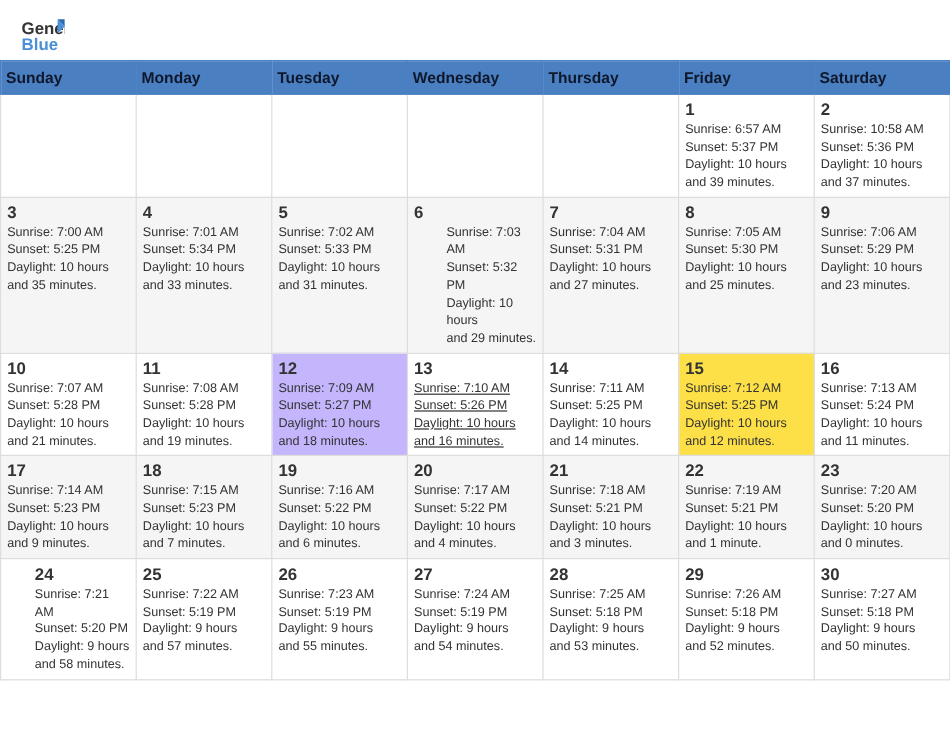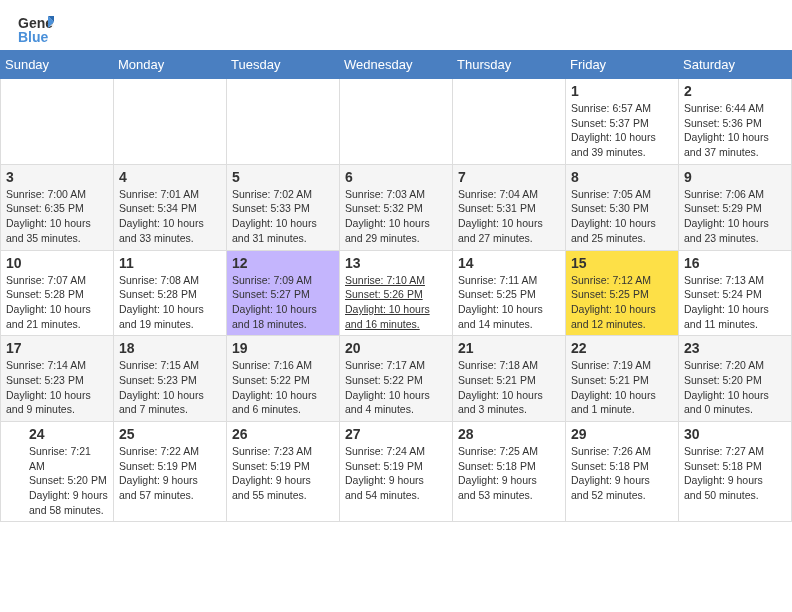--- a/index.html
+++ b/index.html
@@ -1,19 +1,19 @@
 <!DOCTYPE html>
 <html><head>
   <meta charset="utf-8">
   <style>
     * { box-sizing: border-box; margin: 0; padding: 0; }
     body { font-family: Arial, sans-serif; background: #fff; width: 792px; min-height: 612px; }
     
     .calendar { width: 100%; border-collapse: collapse; margin: 0; }
-    .calendar th { background: #4a7fc1; color: #ffffff; padding: 6px 4px; text-align: left; font-size: 13px; font-weight: normal; border: 1px solid #4a7fc1; }
+    .calendar th { background: #4a7fc1; color: #0f172a; padding: 6px 4px; text-align: left; font-size: 13px; font-weight: bold; border: 1px solid #4a7fc1; }
     .calendar td { vertical-align: top; padding: 4px 5px; border: 1px solid #ddd; font-size: 11px; color: #333; width: calc(100%/7); min-height: 80px; background: #fff; }
     .calendar tr:nth-child(even) td { background: #f5f5f5; }
     .day-num { font-size: 14px; font-weight: bold; display: block; margin-bottom: 2px; }
     .day-info { font-size: 10.5px; line-height: 1.4; color: #333; }
     .empty { background: #fff !important; }
     .calendar tr:nth-child(even) .empty { background: #f5f5f5 !important; }
   </style>
 </head>
 <body>
 
@@ -53,51 +53,51 @@
         <td class="empty" style="background: rgb(255, 255, 255);"></td>
         <td style="background: rgb(255, 255, 255);">
           <span class="day-num">1</span>
           <div class="day-info" style="white-space: pre-line;">Sunrise: 6:57 AM
 Sunset: 5:37 PM
 Daylight: 10 hours
 and 39 minutes.</div>
         </td>
         <td style="background: rgb(255, 255, 255);">
           <span class="day-num">2</span>
-          <div class="day-info" style="white-space: pre-line;">Sunrise: 6:44 AM
+          <div class="day-info" style="white-space: pre-line;">Sunrise: 10:58 AM
 Sunset: 5:36 PM
 Daylight: 10 hours
 and 37 minutes.</div>
         </td>
       </tr>
       <tr>
         <td style="background: rgb(245, 245, 245);">
           <span class="day-num">3</span>
           <div class="day-info" style="white-space: pre-line;">Sunrise: 7:00 AM
-Sunset: 6:35 PM
+Sunset: 5:25 PM
 Daylight: 10 hours
 and 35 minutes.</div>
         </td>
         <td style="background: rgb(245, 245, 245);">
           <span class="day-num">4</span>
           <div class="day-info" style="white-space: pre-line;">Sunrise: 7:01 AM
 Sunset: 5:34 PM
 Daylight: 10 hours
 and 33 minutes.</div>
         </td>
         <td style="background: rgb(245, 245, 245);">
           <span class="day-num">5</span>
           <div class="day-info" style="white-space: pre-line;">Sunrise: 7:02 AM
 Sunset: 5:33 PM
 Daylight: 10 hours
 and 31 minutes.</div>
         </td>
         <td style="background: rgb(245, 245, 245);">
           <span class="day-num">6</span>
-          <div class="day-info" style="white-space: pre-line;">Sunrise: 7:03 AM
+          <div class="day-info" style="white-space: pre-line; margin-left: 27px;">Sunrise: 7:03 AM
 Sunset: 5:32 PM
 Daylight: 10 hours
 and 29 minutes.</div>
         </td>
         <td style="background: rgb(245, 245, 245);">
           <span class="day-num">7</span>
           <div class="day-info" style="white-space: pre-line;">Sunrise: 7:04 AM
 Sunset: 5:31 PM
 Daylight: 10 hours
 and 27 minutes.</div>

